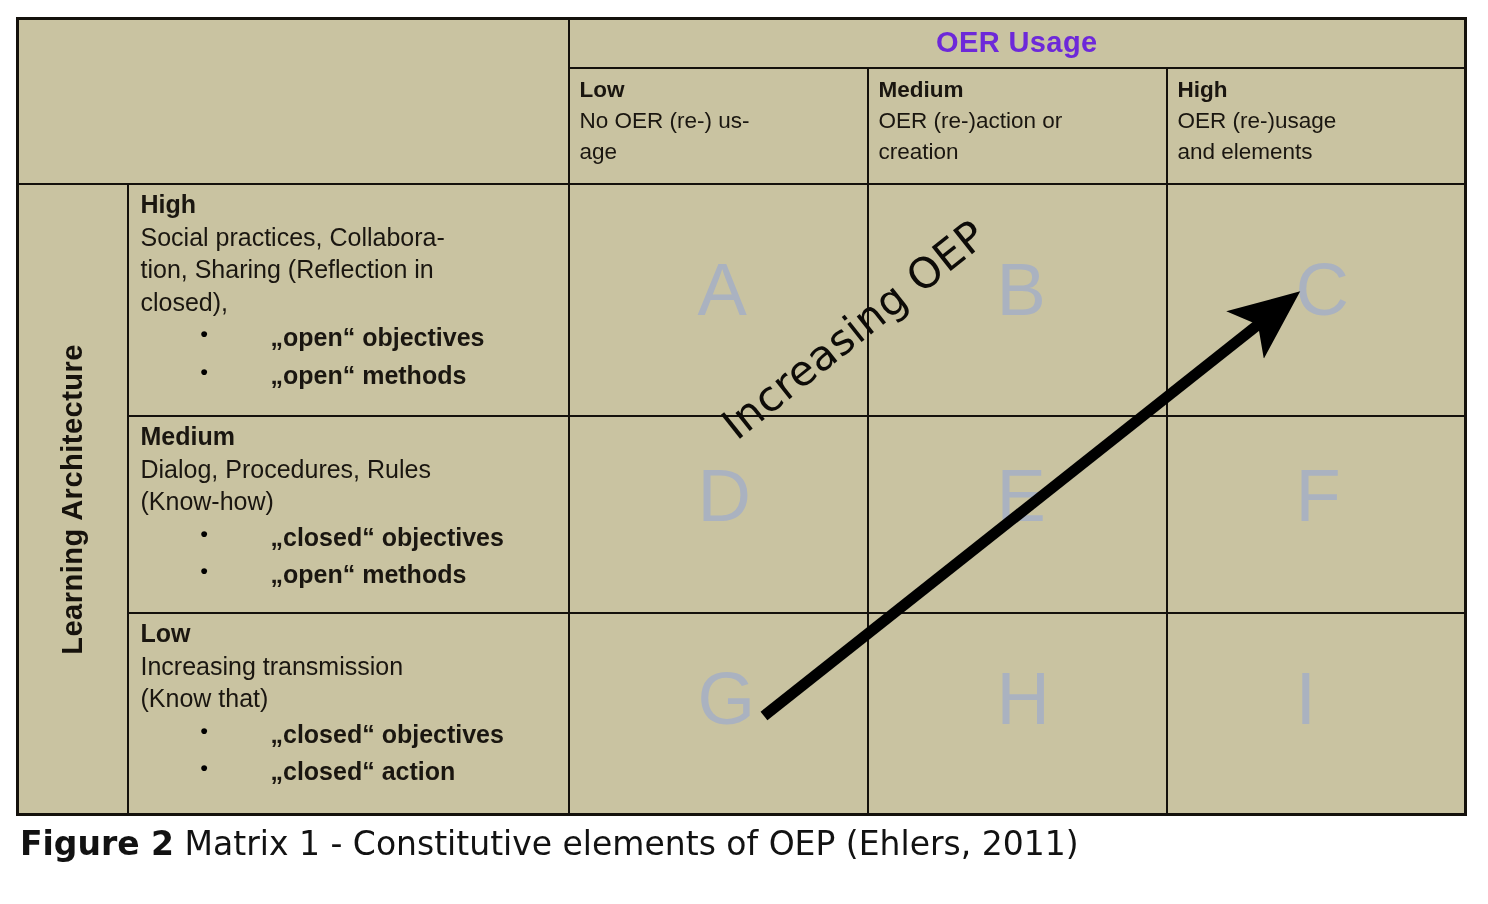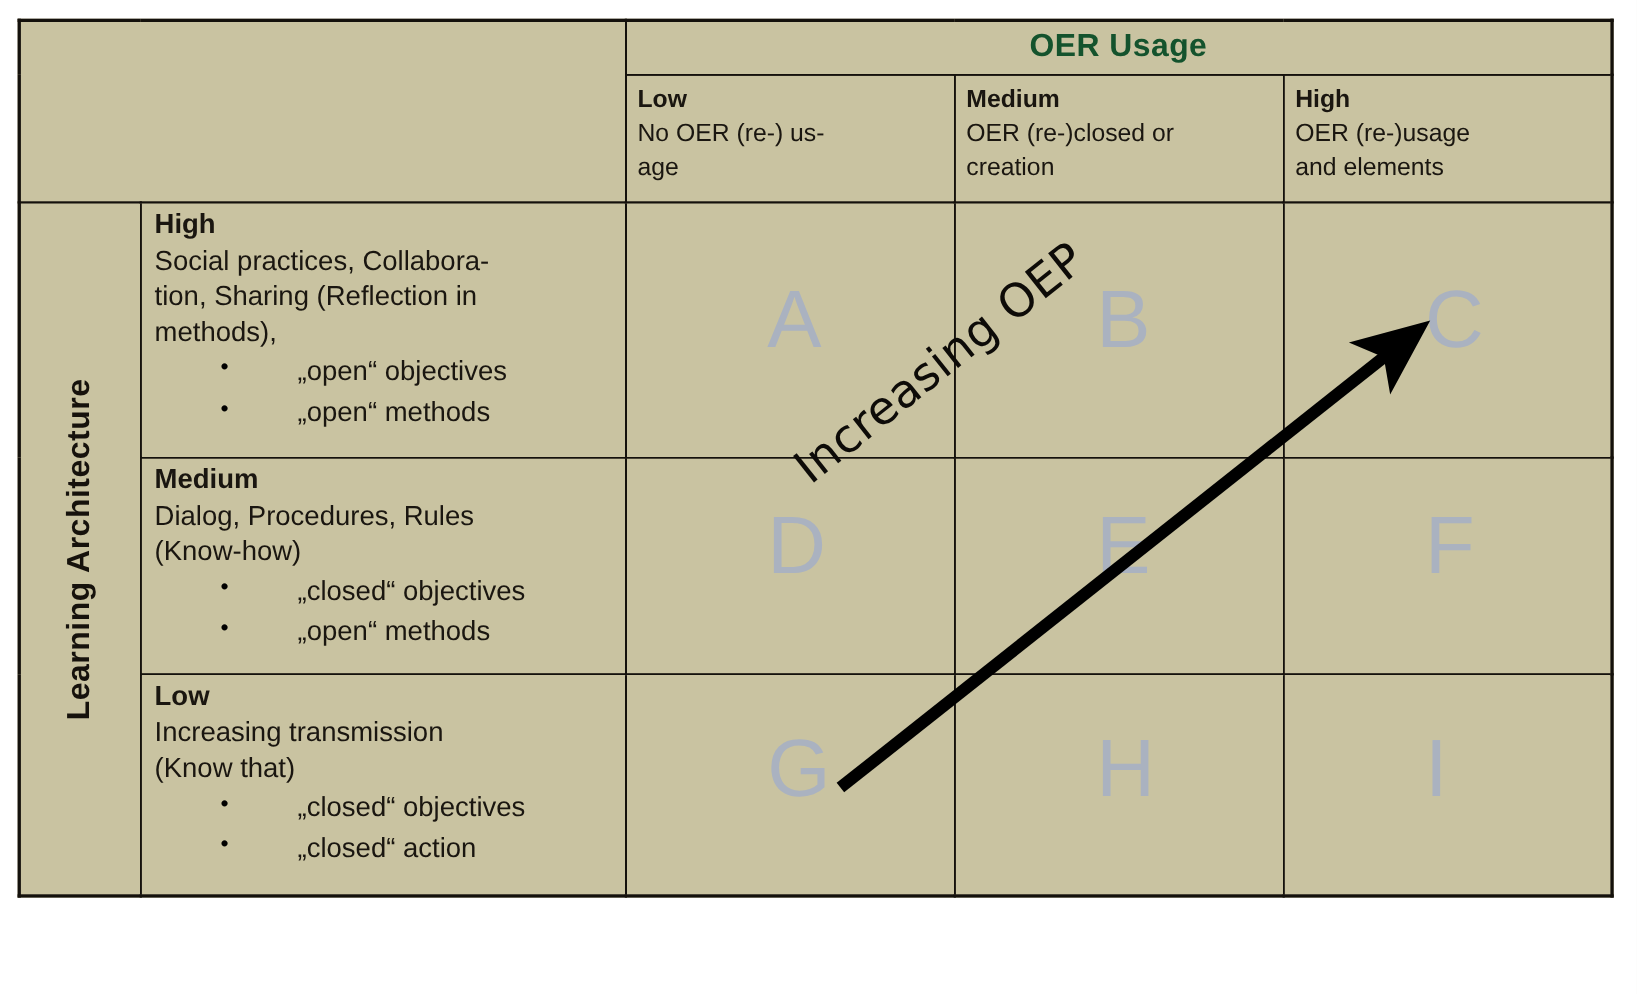--- a/index.html
+++ b/index.html
@@ -50,21 +50,21 @@
   col.c-cell   { width: 299px; }
 
   
   .hdr-corner {
     border-right: 2px solid #14110c;
   }
   .hdr-title {
     text-align: center;
     font-weight: bold;
     font-size: 29px;
-    color: #14532d;
+    color: #6d28d9;
     letter-spacing: 0.4px;
     padding: 6px 0 5px 0 !important;
     height: 36px;
   }
   .hdr-sub {
     font-size: 22.5px;
     color: #1a1610;
     line-height: 1.38;
     padding: 5px 8px 6px 10px !important;
     height: 103px;
@@ -103,20 +103,21 @@
     font-weight: bold;
     display: block;
   }
   .desc .body {
     display: block;
   }
   .desc ul {
     list-style: none;
     margin: 1px 0 0 0;
     padding: 0;
+    font-weight: bold;
   }
   .desc li {
     position: relative;
     padding-left: 130px;
     line-height: 1.50;
     white-space: nowrap;
   }
   .desc li::before {
     content: "\2022";
     position: absolute;
@@ -205,39 +206,39 @@
       </tr>
 
       <tr>
         <td class="hdr-sub">
           <b>Low</b>
           <span>No OER (re-) us-</span><br>
           <span>age</span>
         </td>
         <td class="hdr-sub">
           <b>Medium</b>
-          <span>OER (re-)closed  or</span><br>
+          <span>OER (re-)action  or</span><br>
           <span>creation</span>
         </td>
         <td class="hdr-sub">
           <b>High</b>
           <span>OER (re-)usage</span><br>
           <span>and elements</span>
         </td>
       </tr>
 
       <tr>
         <td class="axis-cell" rowspan="3">
           <span class="axis-label">Learning Architecture</span>
         </td>
         <td class="desc" style="height:223px">
           <span class="lvl">High</span>
           <span class="body">Social practices, Collabora-</span>
           <span class="body">tion, Sharing (Reflection in</span>
-          <span class="body">methods),</span>
+          <span class="body">closed),</span>
           <ul>
             <li>„open“ objectives</li>
             <li>„open“ methods</li>
           </ul>
         </td>
         <td class="qcell">
           <span class="qletter q-A">A</span>
         </td>
         <td class="qcell">
           <span class="qletter q-B">B</span>
@@ -296,14 +297,17 @@
     <defs>
       <marker id="ahead" markerWidth="7" markerHeight="7" refX="2.2" refY="3.1" orient="auto" markerUnits="strokeWidth">
         <path d="M0,0.35 L6.4,3.1 L0,5.85 L1.5,3.1 Z" fill="#000000"></path>
       </marker>
     </defs>
     <line x1="764" y1="716" x2="1264" y2="320" stroke="#000000" stroke-width="11" stroke-linecap="butt" marker-end="url(#ahead)"></line>
   </svg>
 
   <div id="arrow-label">Increasing OEP</div>
 
+  <div id="caption">
+    <span class="cap-strong">Figure 2</span><span> Matrix 1 - Constitutive elements of OEP (Ehlers, 2011)</span>
+  </div>
 
 </div>
 
 </body></html>

